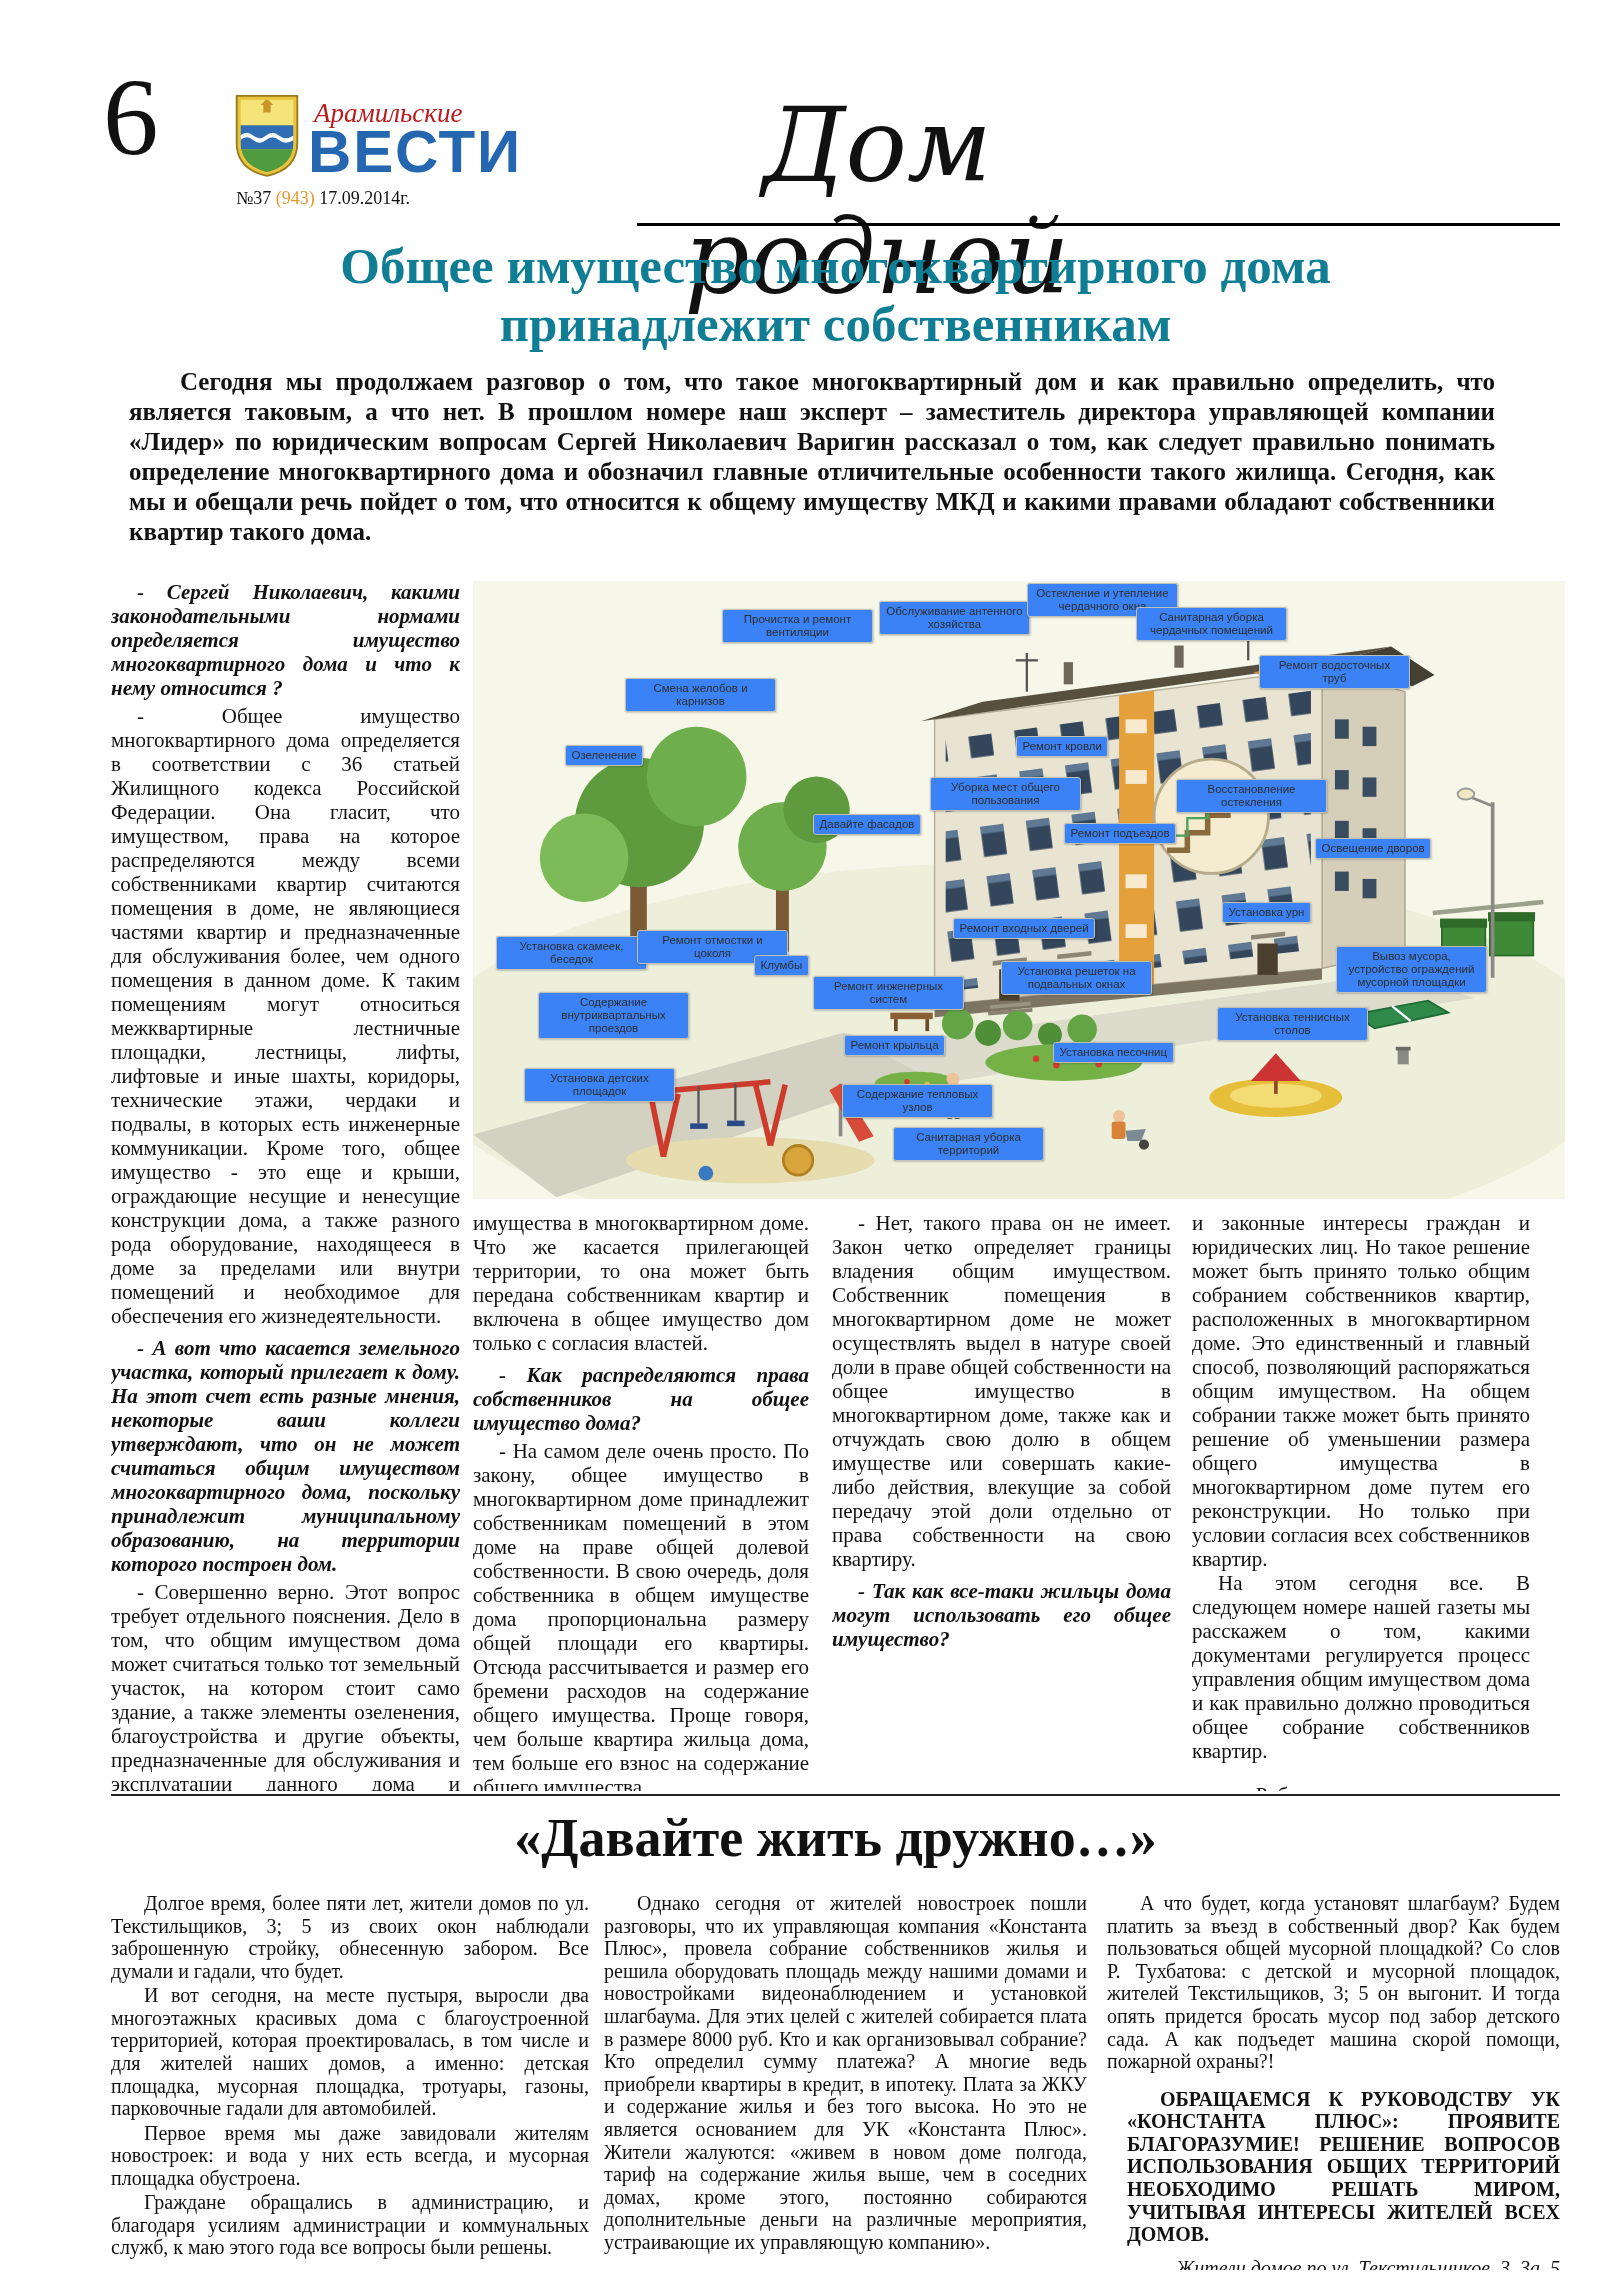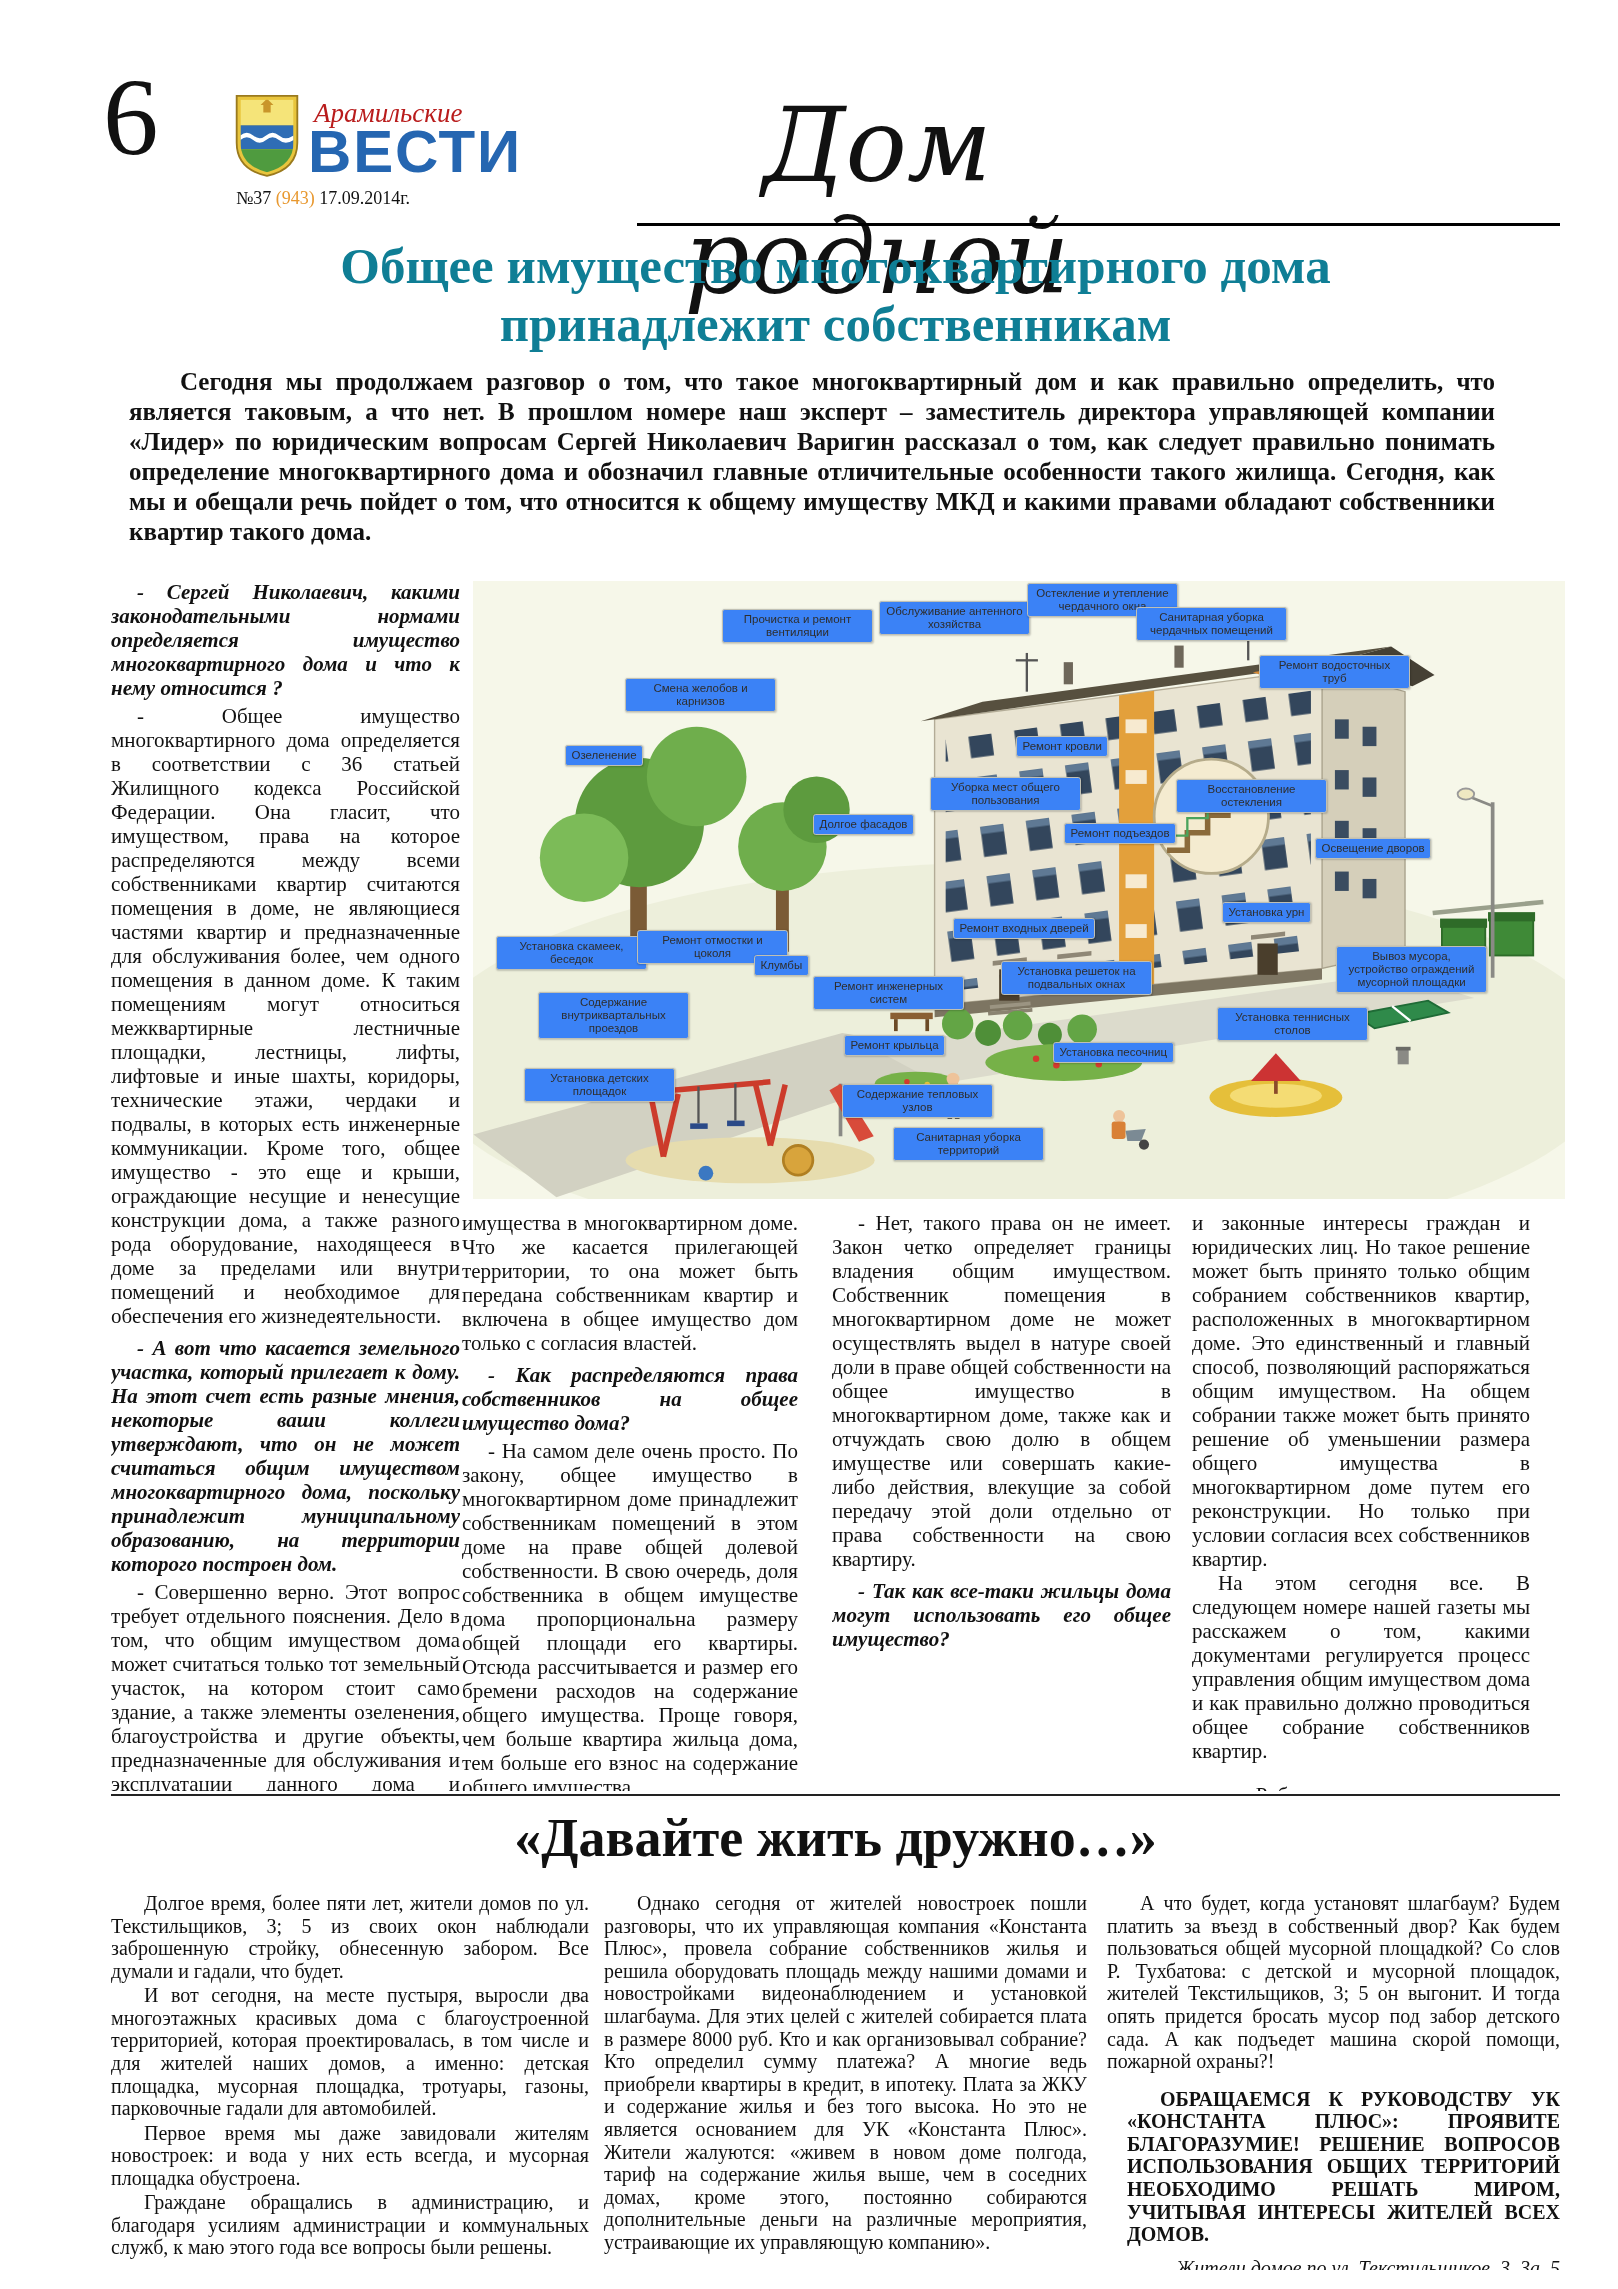--- a/index.html
+++ b/index.html
@@ -25,21 +25,21 @@
   .lead{position:absolute;left:129px;width:1366px;top:367px;margin:0;font-size:25px;line-height:1.2;
         font-weight:bold;text-align:justify;text-indent:51px;}
 
   
   .col{position:absolute;font-size:21px;line-height:24px;text-align:justify;overflow:hidden;hyphens:auto;}
   .col p{margin:0;text-indent:26px;}
   .col p.q{font-weight:bold;font-style:italic;margin:8.3px 0 3.7px;}
   .col p.q:first-child{margin-top:0;}
   .col p.cont{text-indent:0;}
   .col1{left:111px;top:580px;width:349px;height:1211px;}
-  .col2{left:462px;top:1211px;width:336px;height:580px;}
+  .col2{left:473px;top:1211px;width:336px;height:580px;}
   .col3{left:832px;top:1211px;width:339px;height:580px;}
   .col4{left:1192px;top:1211px;width:338px;height:580px;}
   .credit{text-indent:0;text-align:center;margin-top:20px !important;}
 
   .mid-divider{position:absolute;left:111px;right:59px;top:1794px;height:1.8px;background:#222;}
 
   
   .illo{position:absolute;left:473px;top:581px;width:1092px;height:618px;background:#f6f7e9;}
   .illo svg{position:absolute;inset:0;}
   .illo-label{position:absolute;background:#3b82f6;border:0.9px solid #c0c0b4;border-radius:2.8px;
@@ -237,21 +237,21 @@
 
     <div class="illo-label" style="left:249px;top:28px">Прочистка и ремонт вентиляции</div>
     <div class="illo-label" style="left:152px;top:97px">Смена желобов и карнизов</div>
     <div class="illo-label" style="left:406px;top:20px">Обслуживание антенного хозяйства</div>
     <div class="illo-label" style="left:554px;top:1.8px">Остекление и утепление чердачного окна</div>
     <div class="illo-label" style="left:663px;top:26px">Санитарная уборка чердачных помещений</div>
     <div class="illo-label" style="left:786px;top:74px">Ремонт водосточных труб</div>
     <div class="illo-label" style="left:543px;top:155px">Ремонт кровли</div>
     <div class="illo-label" style="left:703px;top:198px">Восстановление остекления</div>
     <div class="illo-label" style="left:92px;top:164px">Озеленение</div>
-    <div class="illo-label" style="left:340px;top:233px">Долгое фасадов</div>
+    <div class="illo-label" style="left:340px;top:233px">Давайте фасадов</div>
     <div class="illo-label" style="left:457px;top:196px">Уборка мест общего пользования</div>
     <div class="illo-label" style="left:591px;top:242px">Ремонт подъездов</div>
     <div class="illo-label" style="left:842px;top:257px">Освещение дворов</div>
     <div class="illo-label" style="left:749px;top:321px">Установка урн</div>
     <div class="illo-label" style="left:23px;top:355px">Установка скамеек, беседок</div>
     <div class="illo-label" style="left:164px;top:349px">Ремонт отмостки и цоколя</div>
     <div class="illo-label" style="left:281px;top:374px">Клумбы</div>
     <div class="illo-label" style="left:65px;top:411px">Содержание внутриквартальных проездов</div>
     <div class="illo-label" style="left:340px;top:395px">Ремонт инженерных систем</div>
     <div class="illo-label" style="left:480px;top:337px">Ремонт входных дверей</div>

